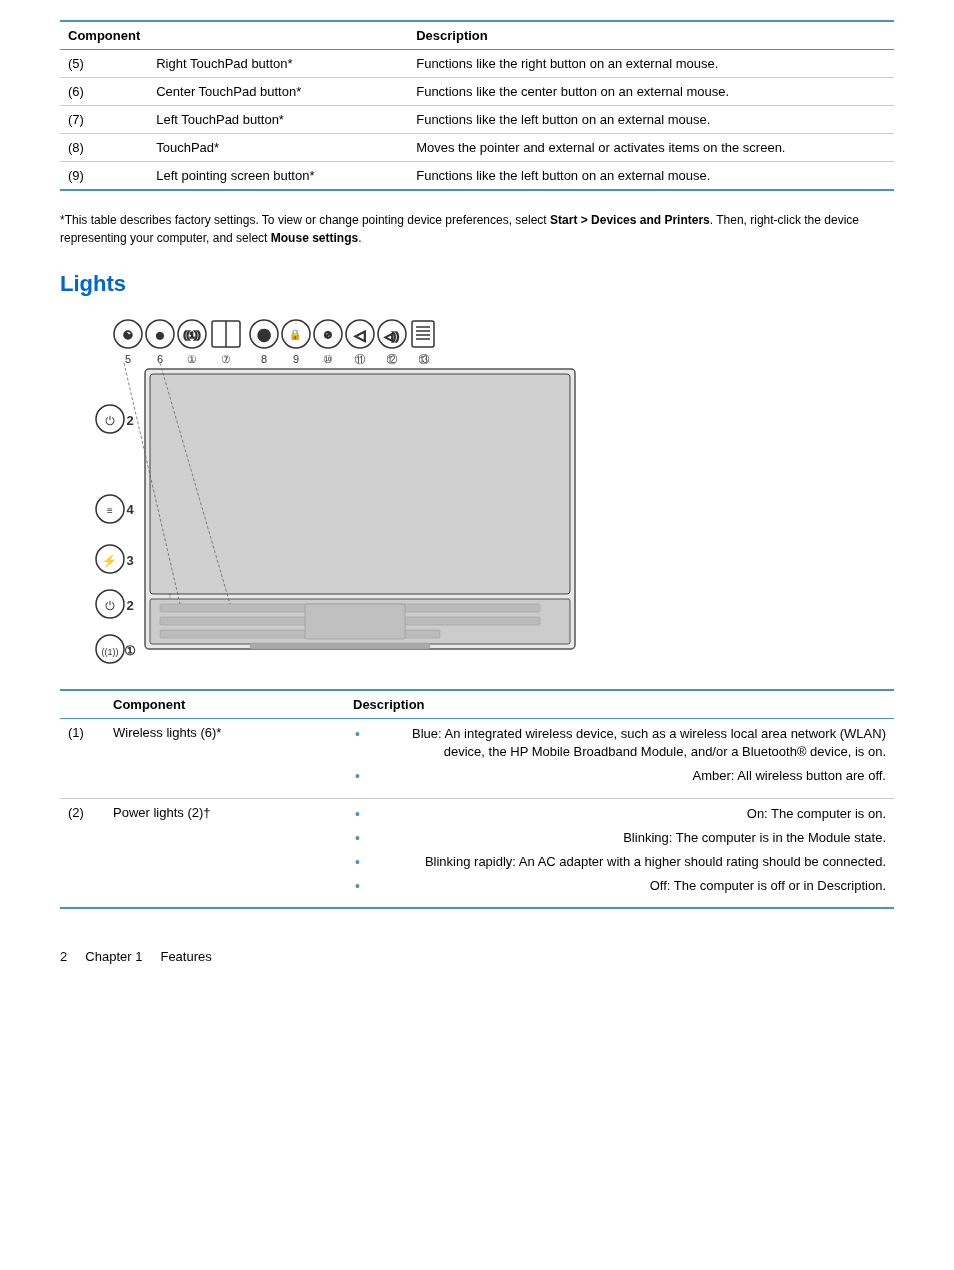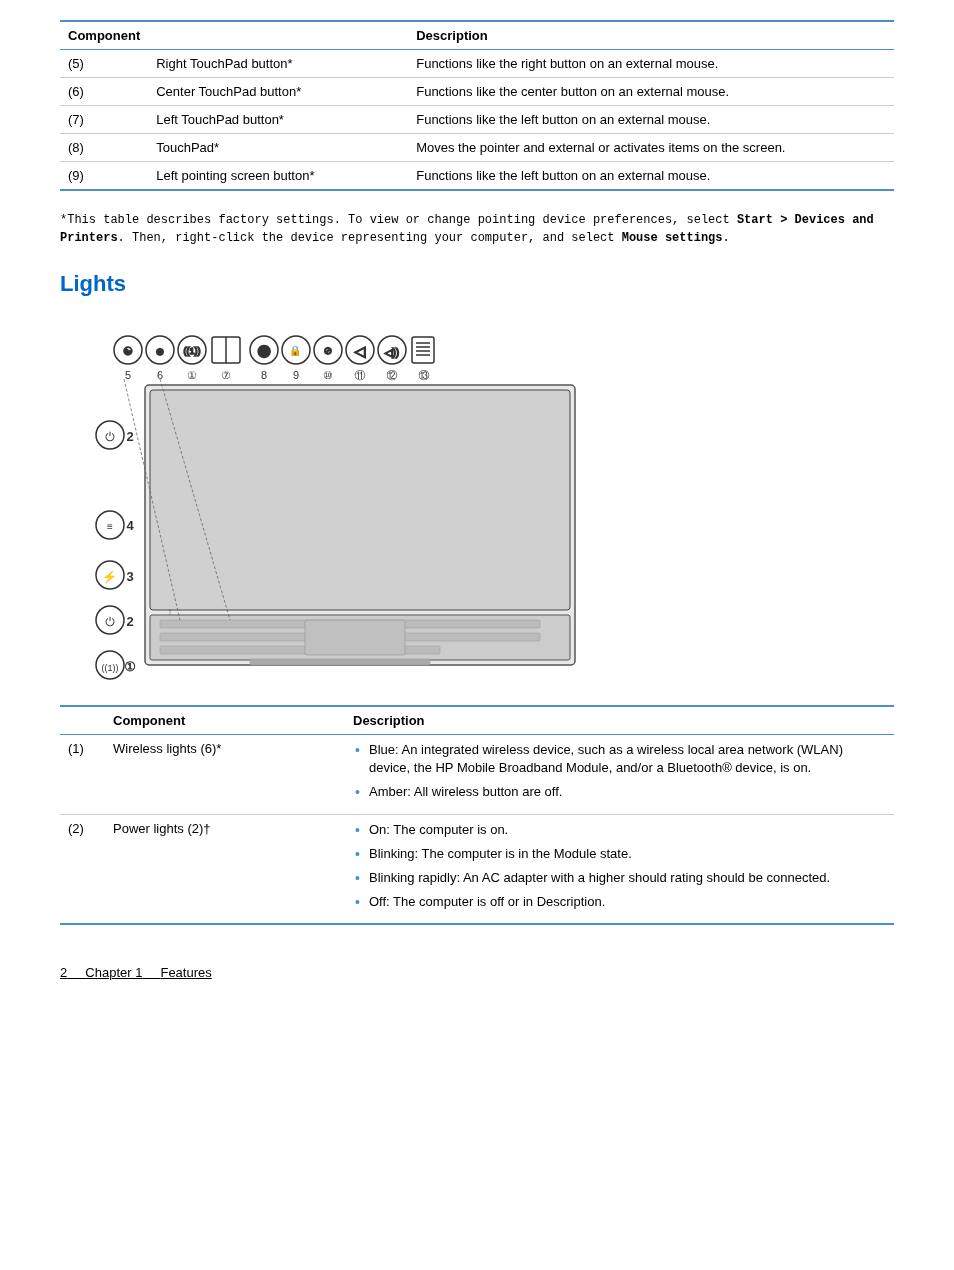--- a/index.html
+++ b/index.html
@@ -42,29 +42,28 @@
     }
     .td-num { width: 45px; }
     .td-comp { width: 260px; margin-top: 24px; }
     .td-desc { }
 
     .footnote {
       font-size: 12px;
       color: #000;
       margin-bottom: 24px;
       line-height: 1.5;
-      font-family: Liberation Mono, monospace;
     }
 
     
     .section-heading {
       color: #0066cc;
       font-size: 22px;
       font-weight: bold;
-      margin-bottom: 28px;
+      margin-bottom: 12px;
     }
 
     
     .laptop-img-container {
       display: flex;
       justify-content: flex-start;
       margin-bottom: 20px;
       padding-left: 20px;
     }
     .laptop-img {
@@ -101,41 +100,41 @@
       border-bottom: 2px solid #4a90c4;
     }
     .desc-table td {
       padding: 6px 8px;
       vertical-align: top;
     }
     .bullet-list {
       list-style: none;
       padding: 0;
       margin: 0;
+      text-align: right;
     }
     .bullet-list li {
       position: relative;
       padding-left: 16px;
       margin-bottom: 6px;
       font-size: 13px;
       line-height: 1.4;
     }
     .bullet-list li::before {
       content: '•';
       position: absolute;
       left: 2px;
       color: #4a90c4;
       font-size: 14px;
     }
 
     .footer-text {
       margin-top: 40px;
       font-size: 13px;
       color: #000;
-      text-decoration: underline;
     }
   </style>
 </head>
 <body>
 
 <table class="data-table">
   <thead>
     <tr>
       <th class="td-num">Component</th>
       <th class="td-comp"></th>

